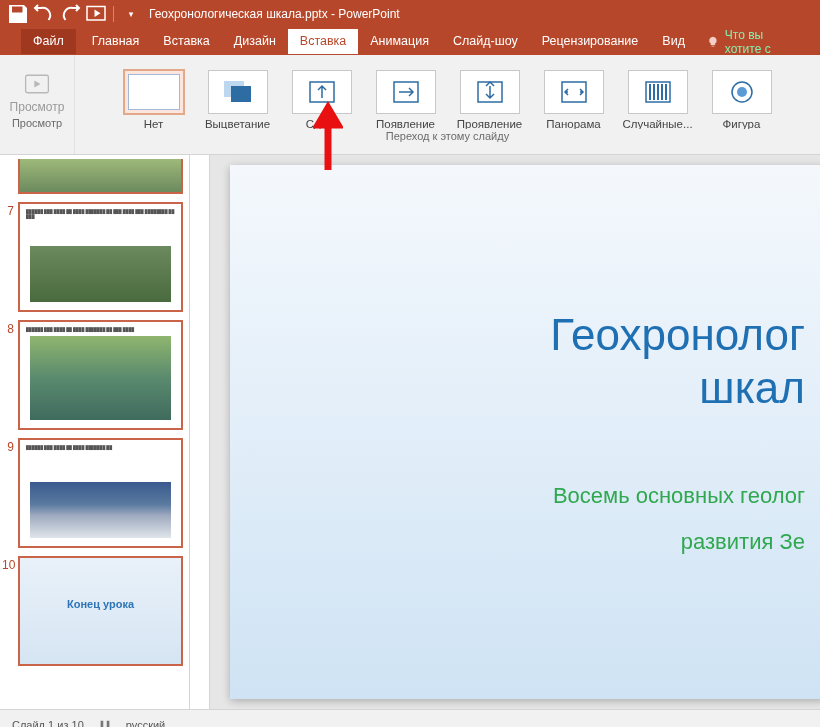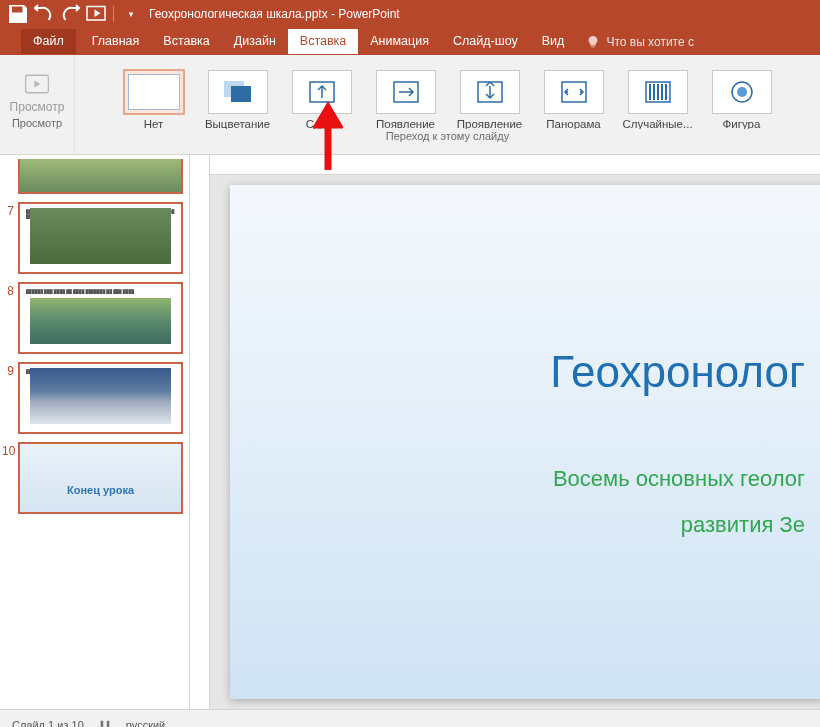--- a/index.html
+++ b/index.html
@@ -6,21 +6,21 @@
 body{width:820px;height:727px;overflow:hidden;background:#fff;font-size:12px;color:#444}
 .titlebar{height:28px;background:#b7472a;display:flex;align-items:center;color:#fff}
 .qat{display:flex;align-items:center;gap:2px;padding:0 6px}
 .qat .qbtn{width:24px;height:24px;display:flex;align-items:center;justify-content:center;color:#fff;font-size:14px}
 .qat .sep{width:1px;height:16px;background:rgba(255,255,255,.35);margin:0 3px}
 .title{flex:1;font-size:12px;color:#fff;white-space:nowrap}
 .ribbon-tabs{height:27px;background:#b7472a;display:flex;align-items:center;color:#fff;padding:0 21px}
 .rtab{padding:5px 12px 6px;font-size:12.5px;cursor:pointer;white-space:nowrap}
 .rtab.file{background:#a0371f;margin-right:4px}
 .rtab.active{background:#fff;color:#b7472a}
-.tell{display:flex;align-items:center;gap:6px;margin-left:10px;color:#e5e5e5;font-size:12px}
+.tell{display:flex;align-items:center;gap:6px;margin-left:10px;color:#86efac;font-size:12px}
 .tell svg{width:14px;height:14px}
 .ribbon{height:100px;background:#f1f1f1;border-bottom:1px solid #d4d4d4;display:flex}
 .group{display:flex;flex-direction:column;align-items:center;border-right:1px solid #e1e1e1;padding:11px 4px}
 .group.scroll{border-right:none;flex:1;position:relative}
 .group-label{font-size:11px;color:#6b6b6b;height:18px;display:flex;align-items:center}
 .preview-btn{display:flex;flex-direction:column;align-items:center;justify-content:center;width:70px;padding-top:6px;color:#9a9a9a}
 .preview-btn svg{width:28px;height:24px}
 .preview-btn span{font-size:12px;margin-top:4px}
 .trans-row{display:flex;height:82px;align-items:center;gap:2px;padding:4px 2px 0;overflow:hidden}
 .trans{display:flex;flex-direction:column;align-items:center;width:82px;cursor:pointer}
@@ -30,31 +30,31 @@
 .trans .thumb .inner-frame{position:absolute;inset:3px;border:1px solid #9fb9d6;background:#fff}
 .trans .label{font-size:11.5px;color:#444;margin-top:4px;text-align:center;white-space:nowrap}
 .trans svg{width:42px;height:32px}
 .body-area{display:flex;height:554px;background:#e6e6e6}
 .slidepanel{width:190px;background:#fff;border-right:1px solid #d4d4d4;overflow-y:auto;padding:4px 6px 4px 2px;position:relative}
 .slidepanel::-webkit-scrollbar{width:16px}
 .slidepanel::-webkit-scrollbar-track{background:#f1f1f1}
 .slidepanel::-webkit-scrollbar-thumb{background:#c1c1c1;border:3px solid #f1f1f1;border-radius:8px}
 .slide-item{display:flex;margin-bottom:8px}
 .slide-num{width:16px;text-align:right;font-size:12px;color:#b7472a;padding-right:4px;padding-top:2px}
-.slide-thumb{flex:1;height:72px;border:2px solid #c96448;background:#fff;position:relative;overflow:hidden}
+.slide-thumb{flex:1;height:110px;border:2px solid #c96448;background:#fff;position:relative;overflow:hidden}
 .slide-thumb.half{height:35px;border-top:none}
 .slide-thumb.last{background:linear-gradient(#e9f1f9,#d6e5f3)}
 .slide-text-area{padding:6px;font-size:4px;line-height:1.2;color:#555}
 .slide-img{position:absolute;left:10px;right:10px;bottom:8px;height:56px;background:linear-gradient(#6b8a5e,#4a6b3e)}
 .slide-img.meadow{background:linear-gradient(#9fb97a,#6b8a5e)}
 .slide-img.forest{position:absolute;inset:14px 10px 8px;height:auto;background:linear-gradient(#8fb56e 0%,#5a8a6e 50%,#3f6b5e 100%)}
 .slide-img.mammoth{background:linear-gradient(#3a5a8f 0%,#5a7a9f 40%,#9faabf 60%,#dfe5ea 100%)}
 .slide-title{color:#2e75b6;font-size:11px;font-weight:600;text-align:center;padding-top:40px}
 .ruler-v{width:20px;background:#fff;border-right:1px solid #d4d4d4}
-.editor{flex:1;display:flex;flex-direction:column;position:relative}
+.editor{flex:1;display:flex;flex-direction:row;position:relative}
 .ruler-h{height:20px;background:#fff;border-bottom:1px solid #d4d4d4;margin-left:0}
 .canvas-wrap{flex:1;background:#e6e6e6;position:relative;overflow:hidden}
 .main-slide{position:absolute;left:20px;top:10px;right:-5px;bottom:10px;background:linear-gradient(#f4f8fc 0%,#e2eef9 50%,#cfe3f4 100%);box-shadow:0 2px 8px rgba(0,0,0,.25);display:flex;flex-direction:column;align-items:center;justify-content:center;padding:30px 20px}
 .main-title{font-size:44px;font-weight:400;color:#1f6fb3;text-align:center;line-height:1.2;white-space:nowrap;overflow:hidden;width:100%;text-align:right;padding-right:0}
 .main-sub{font-size:22px;color:#2fa84f;text-align:center;margin-top:68px;white-space:nowrap;overflow:hidden;width:100%;text-align:right}
 .status{height:30px;background:#f1f1f1;border-top:1px solid #d4d4d4;display:flex;align-items:center;padding:0 12px;font-size:11px;color:#555;gap:14px}
 .status .icon{width:14px;height:14px}
 .red-arrow{position:absolute;left:313px;top:100px;z-index:20;pointer-events:none}
 </style>
 </head>
@@ -90,20 +90,21 @@
 </div>
 
 <div class="ribbon-tabs">
   <div class="rtab file">Файл</div>
   <div class="rtab">Главная</div>
   <div class="rtab">Вставка</div>
   <div class="rtab">Дизайн</div>
   <div class="rtab active">Вставка</div>
   <div class="rtab">Анимация</div>
   <div class="rtab">Слайд-шоу</div>
+  <div class="rtab">Рецензирование</div>
   <div class="rtab">Вид</div>
   <div class="tell">
     <svg viewBox="0 0 16 16">
         <path fill="#f3cfc5" d="M8 1a5 5 0 0 0-3 9v2h6v-2a5 5 0 0 0-3-9zM6 13h4v1H6z"></path>
       </svg>
     <span>Что вы хотите с</span>
   </div>
 </div>
 
 <div class="ribbon">
@@ -232,20 +233,21 @@
         <div class="slide-title">Конец урока</div>
       </div>
     </div>
   </div>
   <div class="ruler-v"></div>
   <div class="editor">
     <div class="ruler-h"></div>
     <div class="canvas-wrap">
       <div class="main-slide">
         <div class="main-title">Геохронолог</div>
+        <div class="main-title">шкал</div>
         <div class="main-sub">Восемь основных геолог</div>
         <div class="main-sub" style="margin-top:20px">развития Зе</div>
       </div>
     </div>
   </div>
 </div>
 
 <div class="status">
   <span>Слайд 1 из 10</span>
   <svg class="icon" viewBox="0 0 16 16">

